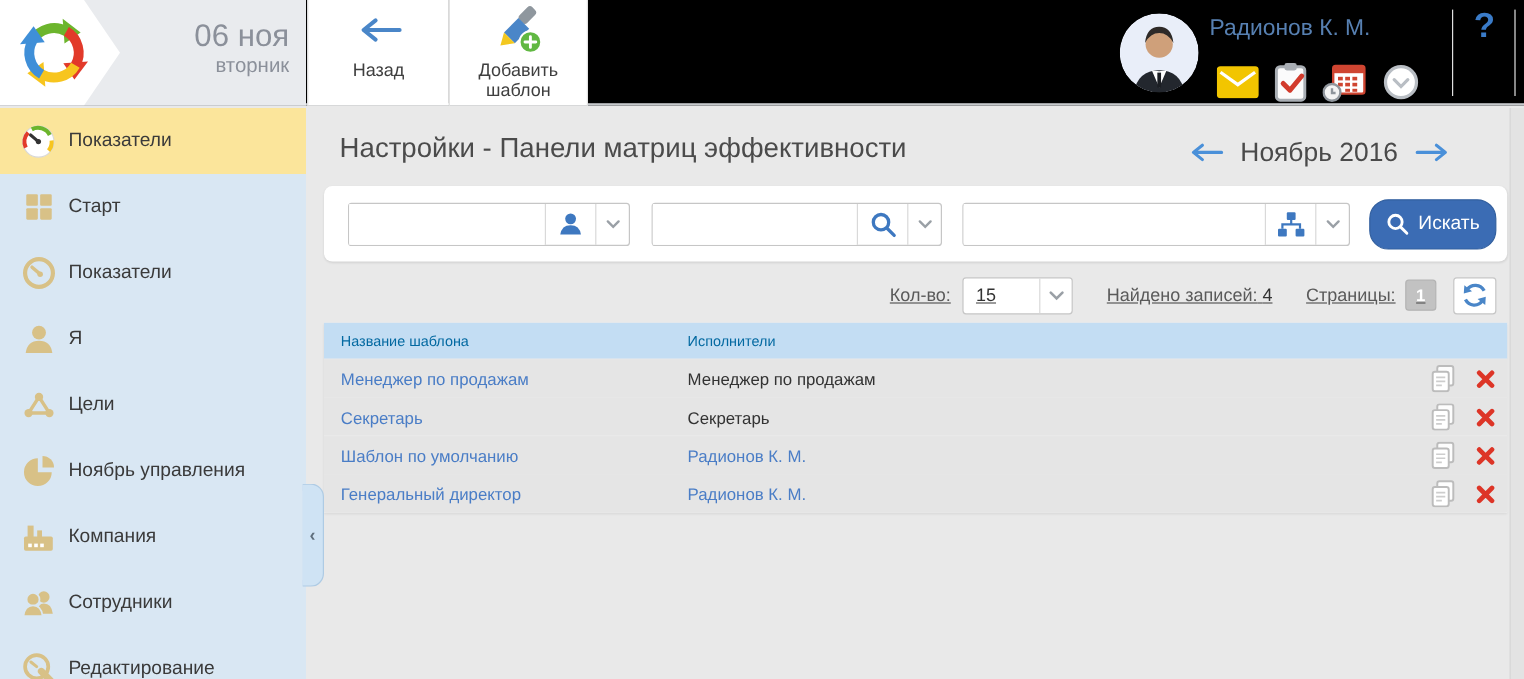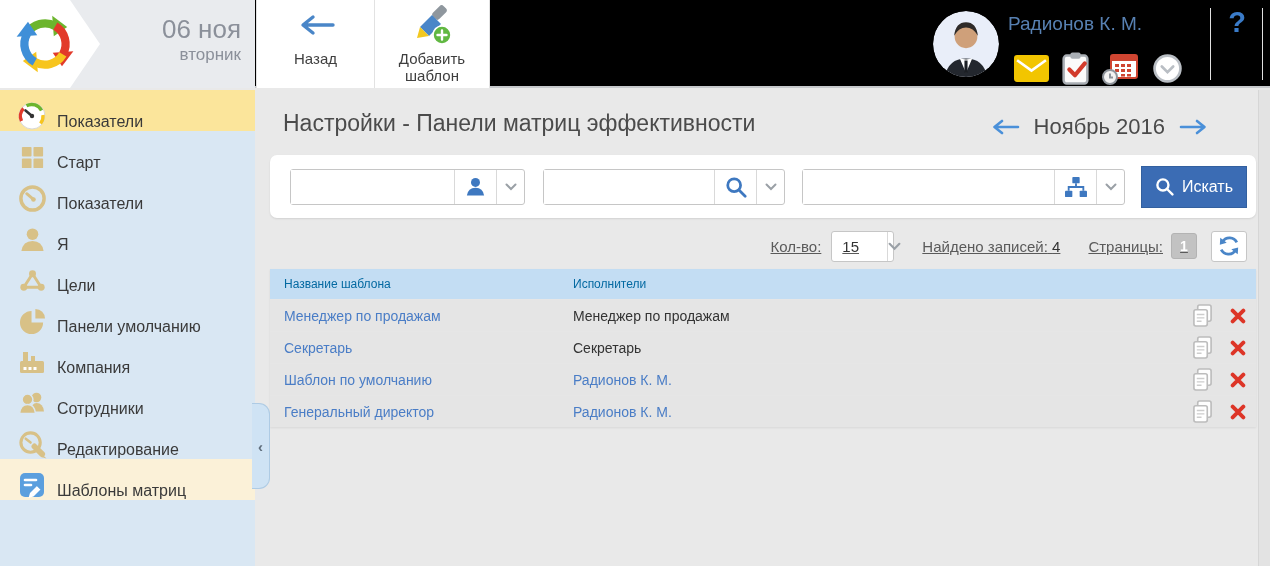--- a/index.html
+++ b/index.html
@@ -27,21 +27,21 @@
 
   .user-name { position:absolute; left:1008px; top:13px; font-size:19px; color:#5780b2; }
   .avatar { position:absolute; left:933px; top:11px; width:66px; height:66px; border-radius:50%; overflow:hidden; }
   .user-icons { position:absolute; left:1014px; top:52px; display:flex; align-items:center; gap:13px; }
   .hdr-divider { position:absolute; top:8px; width:1px; height:72px; background:#e0e0e0; }
   .help { position:absolute; left:1213px; top:6px; width:48px; height:50px; display:flex; justify-content:center;
           align-items:flex-start; font-size:29px; font-weight:bold; color:#3a7bc8; cursor:pointer; }
 
   
   .sidebar { position:absolute; left:0; top:90px; width:255px; height:476px; background:#d9e7f3; z-index:3; }
-  .side-item { position:relative; height:41px; display:flex; align-items:flex-end; cursor:pointer; }
+  .side-item { position:relative; height:55px; display:flex; align-items:center; cursor:pointer; }
   .side-item .sic { width:30px; height:30px; margin-left:17px; display:flex; align-items:center; justify-content:center; }
   .side-item .slbl { margin-left:10px; font-size:16px; color:#3a3a3a; }
   .side-item.active { background:#fbe59b; }
   .side-item.selected { background:#fbf1d8; }
   .collapse-tab { position:absolute; left:252px; top:403px; width:18px; height:86px; background:#cfe3f4;
                   border:1px solid #aecbe4; border-left:none; border-radius:0 11px 11px 0; z-index:5;
                   display:flex; align-items:center; justify-content:center; color:#5f6e7c; font-size:15px;
                   font-weight:bold; cursor:pointer; }
 
   
@@ -57,26 +57,26 @@
                   padding-left:20px; }
   .fgroup { height:36px; display:flex; align-items:stretch; border:1px solid #c6c6c6; border-radius:3px; background:#fff; }
   .fgroup input { border:none; outline:none; flex:1; font-size:15px; padding:0 8px; font-family:"Liberation Sans",sans-serif; min-width:0; }
   .fcell { display:flex; align-items:center; justify-content:center; border-left:1px solid #d9d9d9; cursor:pointer; }
   .fcell.icon { width:42px; }
   .fcell.chev { width:28px; }
   #fg1 { width:235px; }
   #fg2 { width:242px; margin-left:18px; }
   #fg3 { width:323px; margin-left:17px; }
   .search-btn { margin-left:16px; width:106px; height:42px; background:#3b6cb4; border:1px solid #33609f;
-                border-radius:0; color:#fff; font-size:16px; display:flex; align-items:center;
+                border-radius:16px; color:#fff; font-size:16px; display:flex; align-items:center;
                 justify-content:center; gap:8px; cursor:pointer; }
 
   .controls { position:absolute; top:140px; right:23px; height:32px; display:flex; align-items:center;
               font-size:15px; color:#5a5a5a;text-decoration:underline; }
-  .sel { margin-left:10px; width:63px; height:31px; border:1px solid #c6c6c6; border-radius:3px; background:#fff;
+  .sel { margin-left:10px; width:92px; height:31px; border:1px solid #c6c6c6; border-radius:3px; background:#fff;
          display:flex; align-items:stretch; cursor:pointer;gap:28px; }
   .sel .val { flex:1; display:flex; align-items:center; padding-left:10px; color:#333; }
   .sel .chev { width:27px; display:flex; align-items:center; justify-content:center; border-left:1px solid #d9d9d9; }
   .found { margin-left:28px; }
   .pages { margin-left:28px; }
   .page-btn { margin-left:8px; width:26px; height:26px; background:#c2c2c2; border:1px solid #b3b3b3;
               border-radius:3px; color:#fff; font-weight:bold; font-size:14px; display:flex; align-items:center;
               justify-content:center; cursor:pointer; }
   .refresh-btn { margin-left:14px; width:36px; height:31px; background:#fff; border:1px solid #c6c6c6;
                  border-radius:3px; display:flex; align-items:center; justify-content:center; cursor:pointer; }
@@ -254,21 +254,21 @@
       <span class="slbl">Цели</span>
     </div>
 
     <div class="side-item">
       <span class="sic">
         <svg width="27" height="27" viewBox="0 0 28 28" fill="#d8c187">
           <path d="M13 15 L13 3 A12 12 0 1 0 25 15 Z"></path>
           <path d="M17 11 L17 1 A10 10 0 0 1 27 11 Z"></path>
         </svg>
       </span>
-      <span class="slbl">Панели умолчанию</span>
+      <span class="slbl">Ноябрь управления</span>
     </div>
 
     <div class="side-item">
       <span class="sic">
         <svg width="28" height="28" viewBox="0 0 28 28">
           <rect x="2" y="13" width="24" height="12" rx="1.5" fill="#d8c187"></rect>
           <rect x="5" y="4" width="5" height="10" fill="#d8c187"></rect>
           <rect x="13" y="8" width="4" height="6" fill="#d8c187"></rect>
           <g fill="#fff">
               <rect x="5.5" y="19" width="3" height="3"></rect>

